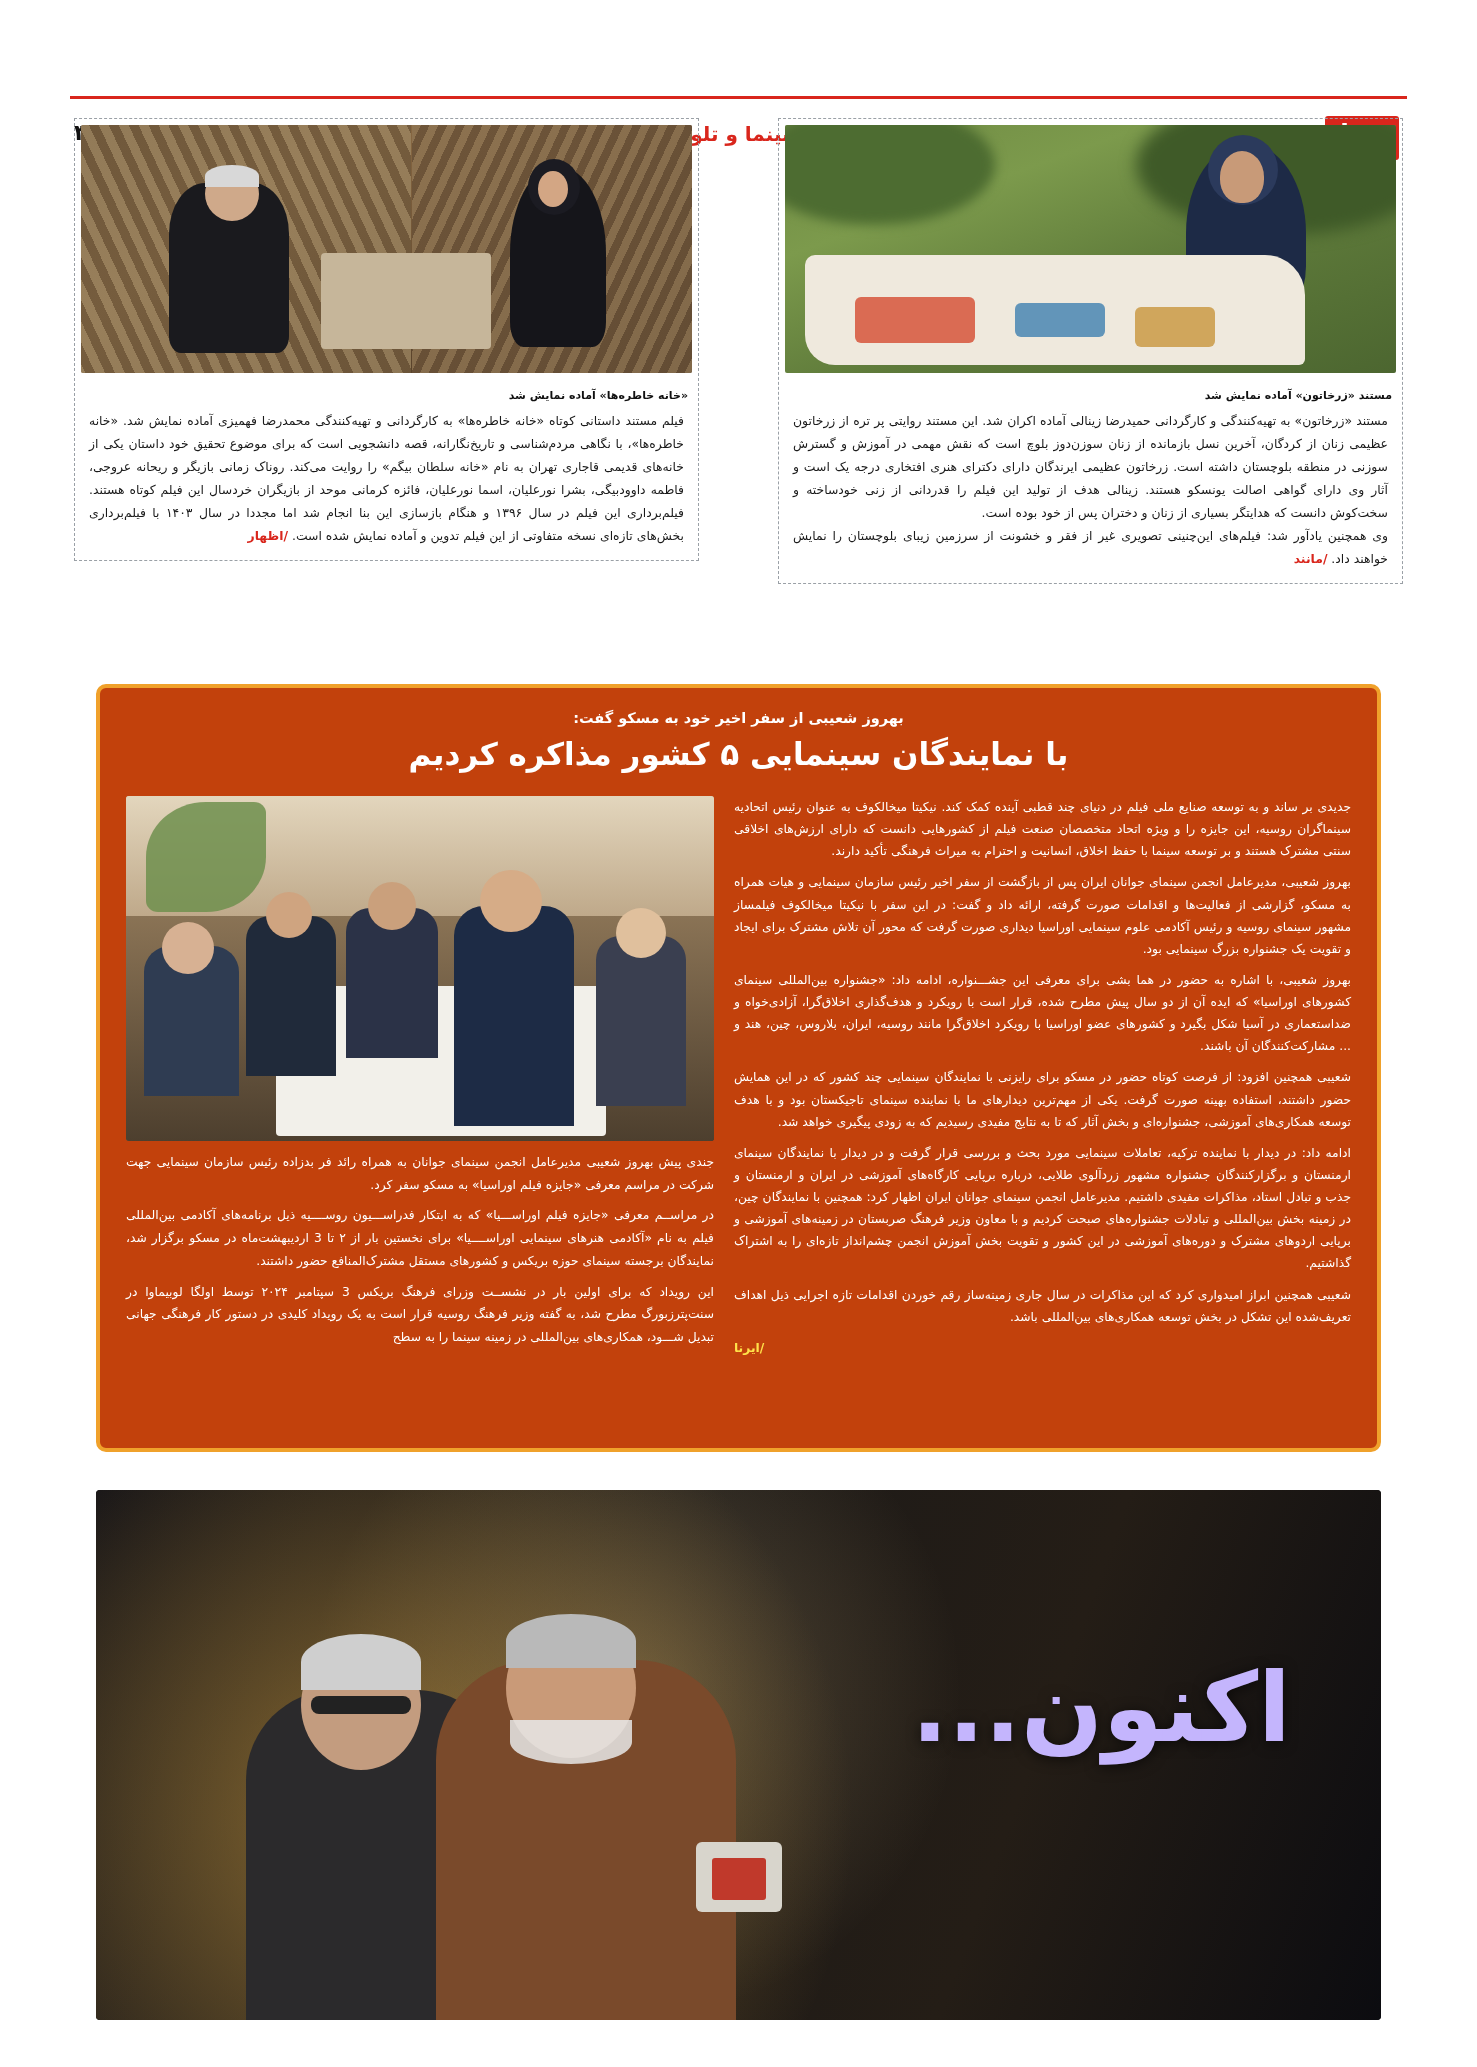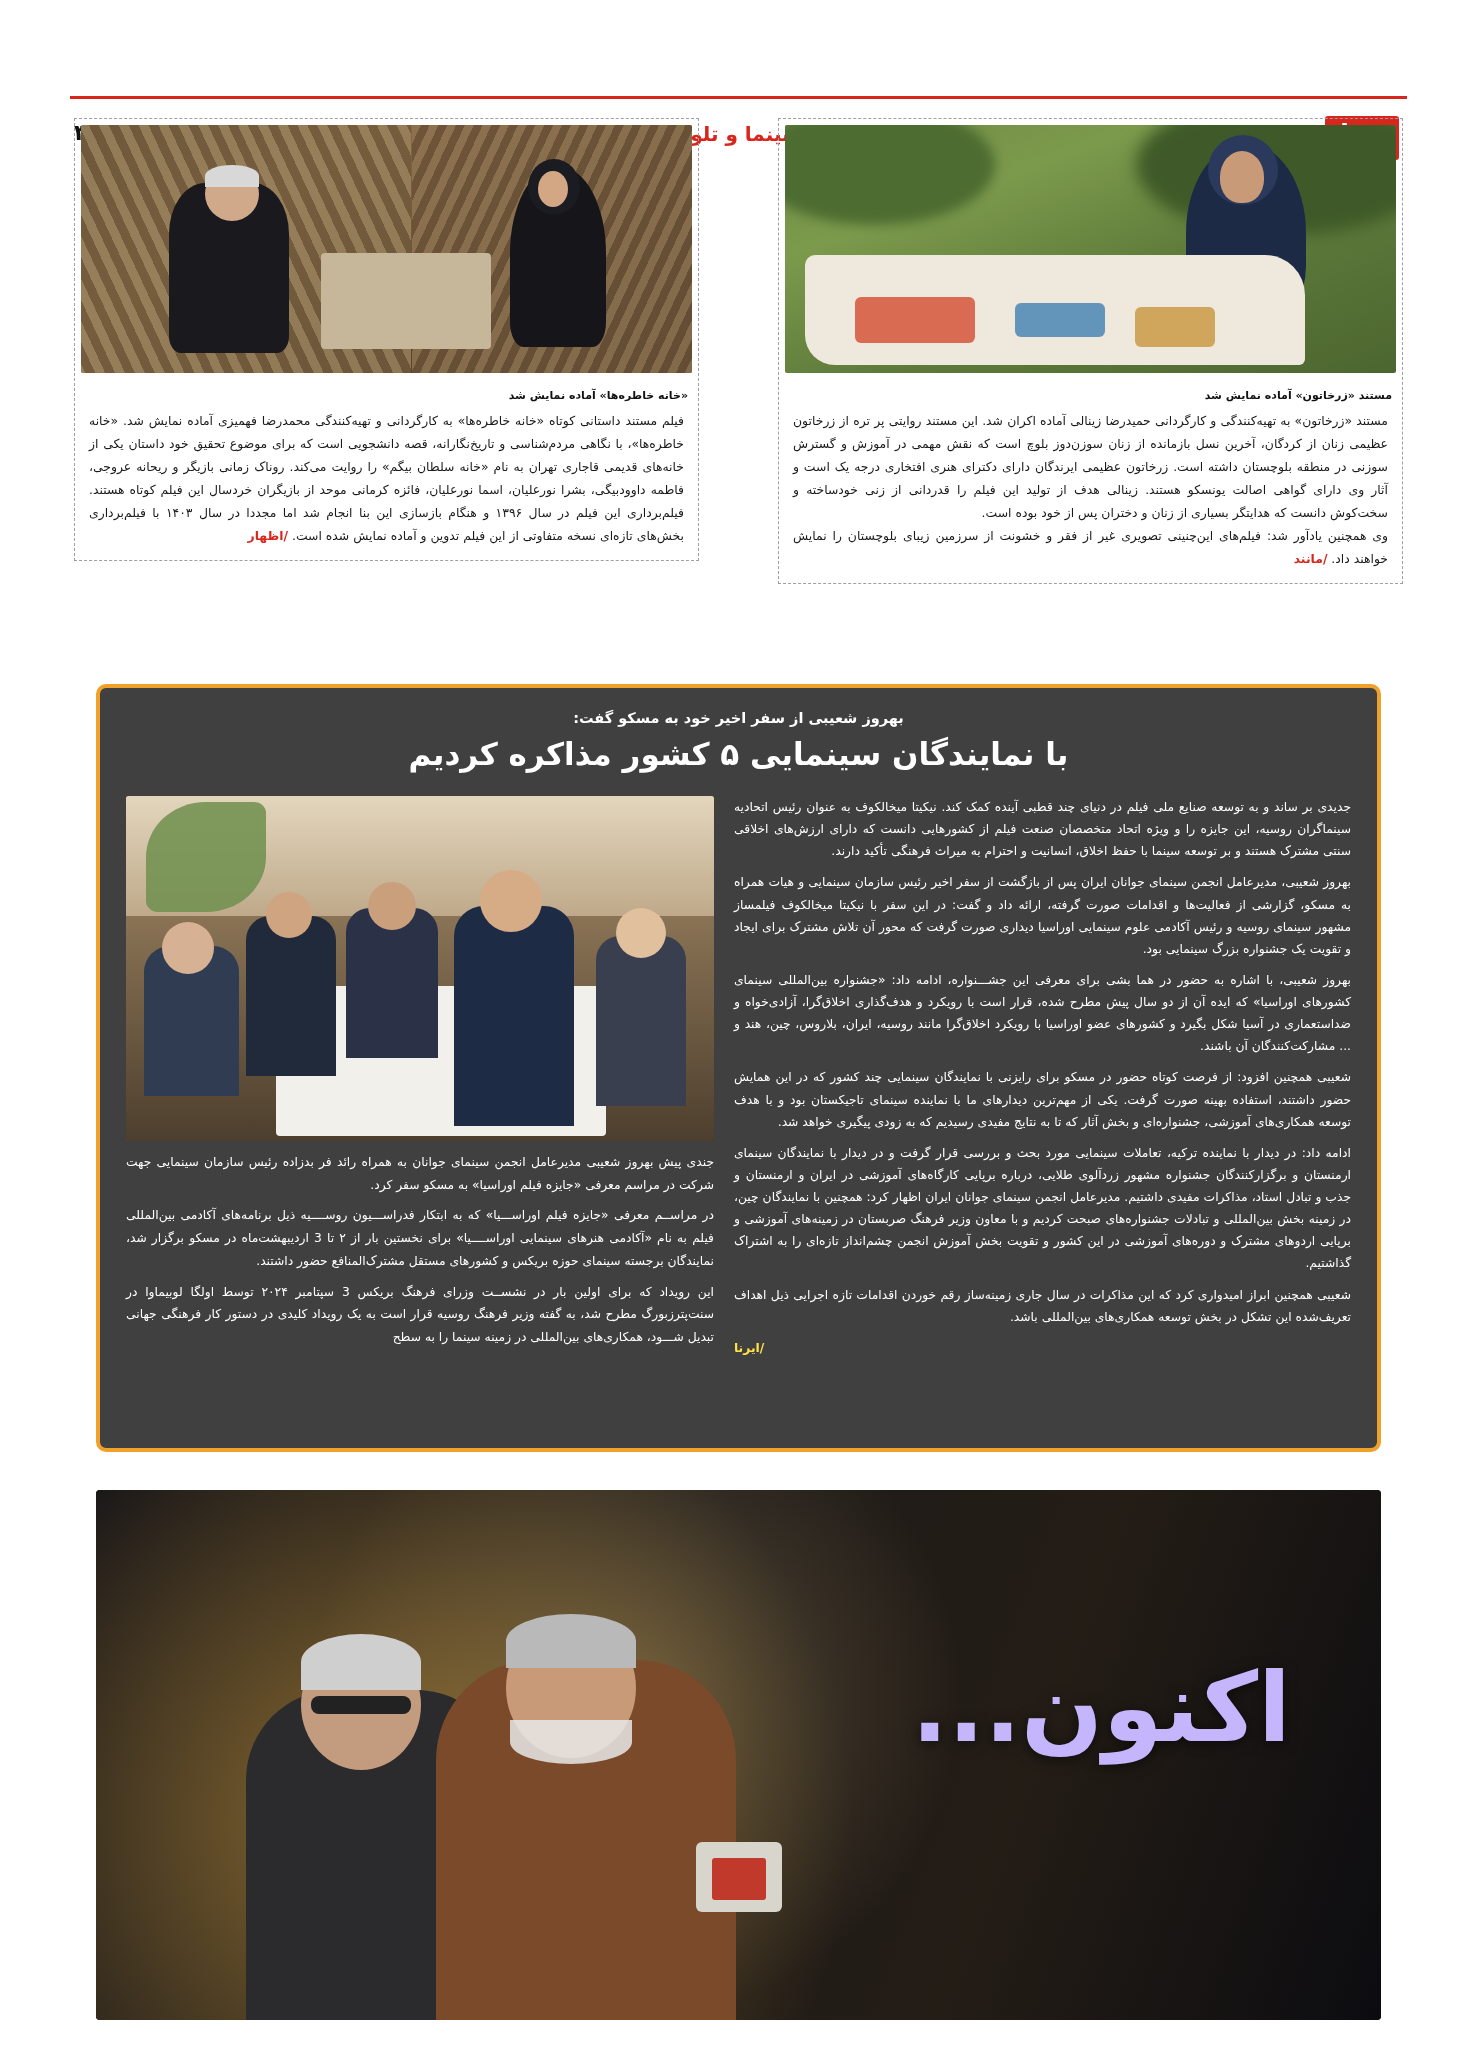--- a/index.html
+++ b/index.html
@@ -132,21 +132,21 @@
   }
   .news-body .src { color: #d9261c; font-weight: bold; }
 
   
   .feature {
     position: absolute;
     top: 684px;
     right: 96px;
     left: 96px;
     height: 768px;
-    background: #404040;
+    background: #c2410c;
     border: 4px solid #f0a12b;
     border-radius: 10px;
     box-sizing: border-box;
     color: #fff;
     padding: 18px 26px 14px;
   }
   .feature-kicker {
     text-align: center;
     font-size: 14.5px;
     font-weight: bold;

